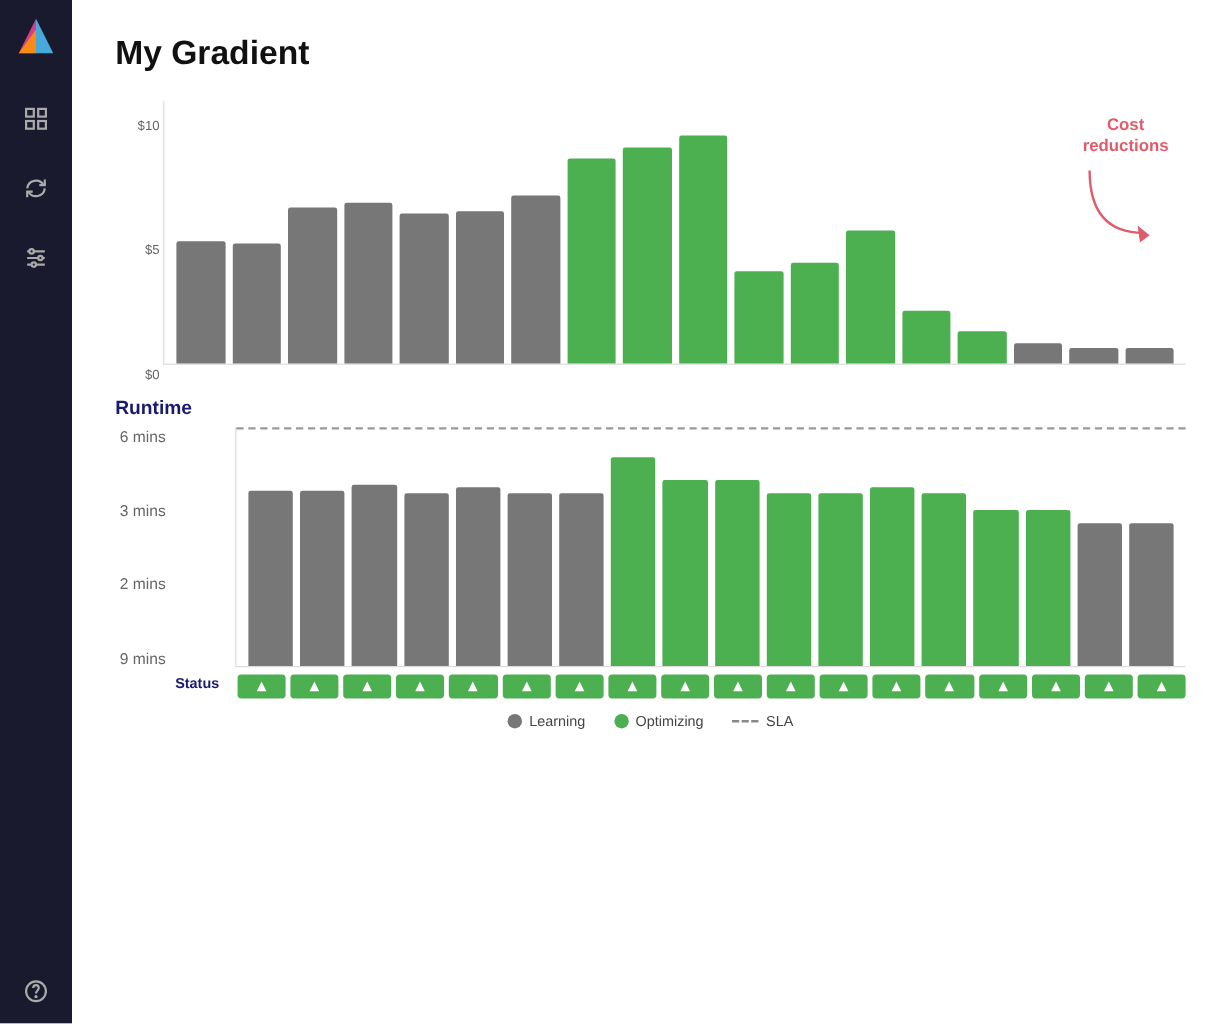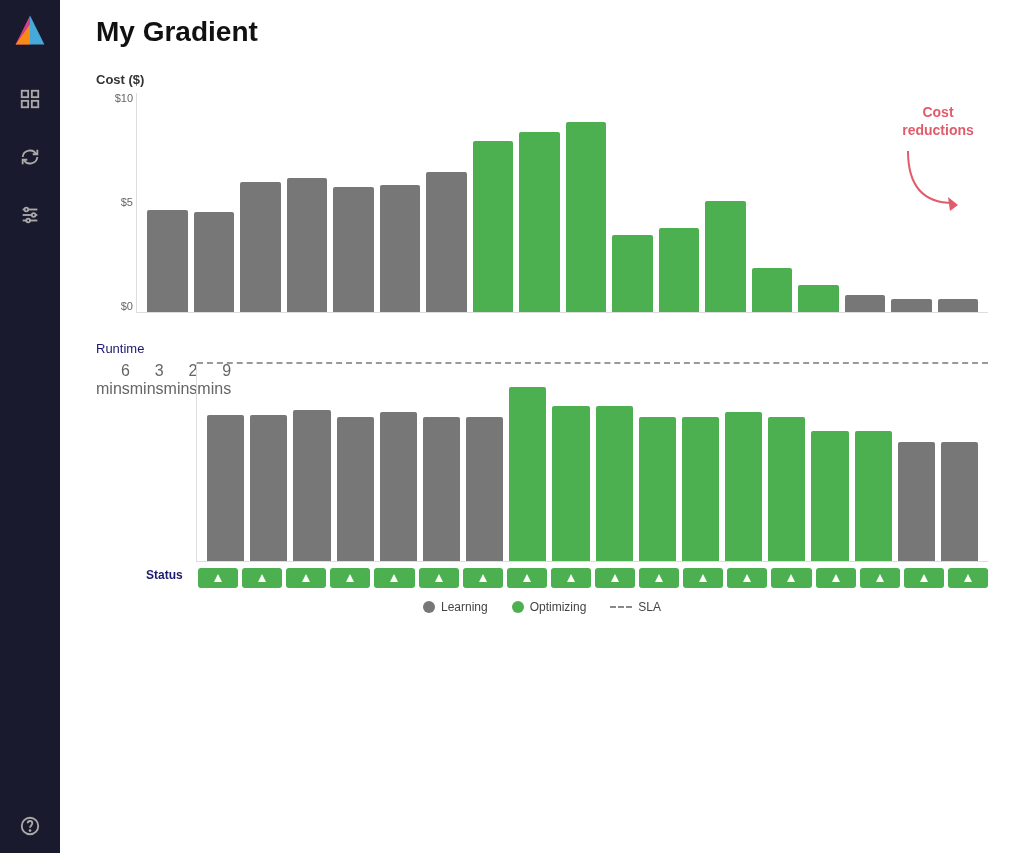--- a/index.html
+++ b/index.html
@@ -32,21 +32,21 @@
       display: flex;
       align-items: center;
       justify-content: center;
       color: #aaa;
       cursor: pointer;
       border-radius: 6px;
     }
     .sidebar-icon svg { width: 22px; height: 22px; }
     .main-content {
       flex: 1;
-      padding: 16px 36px 20px 36px;
+      padding: 28px 36px 20px 36px;
       overflow-y: auto;
       background: #fff;
     }
     .page-title {
       font-size: 28px;
       font-weight: 600;
       color: #111;
       margin-bottom: 24px;
     }
     .chart-section {
@@ -63,21 +63,21 @@
       height: 220px;
       position: relative;
       border-left: 1.5px solid #ddd;
       border-bottom: 1.5px solid #ddd;
       margin-left: 40px;
       margin-bottom: 0;
     }
     .y-axis-labels {
       position: absolute;
       left: -40px;
-      top: 0;
+      top: 16px;
       height: 100%;
       display: flex;
       flex-direction: column;
       justify-content: space-between;
       font-size: 11px;
       color: #666;
       text-align: right;
       width: 36px;
     }
     .y-axis-labels span { line-height: 1; }
@@ -92,44 +92,45 @@
       flex: 1;
       border-radius: 2px 2px 0 0;
       min-width: 0;
     }
     .bar-gray { background: #777; }
     .bar-green { background: #4caf50; }
 
     
     .runtime-section { margin-top: 18px; }
     .runtime-title {
-      font-size: 13px;
-      font-weight: 400;
+      font-size: 16px;
+      font-weight: 700;
       color: #1a1a6e;
       margin-bottom: 6px;
     }
     .runtime-chart {
       height: 200px;
       position: relative;
       border-left: 1.5px solid #ddd;
       border-bottom: 1.5px solid #ddd;
       margin-left: 50px;
     }
     .runtime-y-labels {
       position: absolute;
       left: -50px;
       top: 0;
       height: 100%;
       display: flex;
-      flex-direction: row;
+      flex-direction: column;
       justify-content: space-between;
-      font-size: 16px;
+      font-size: 13px;
       color: #666;
       text-align: right;
       width: 46px;
+      align-items: center;
     }
     .sla-line {
       position: absolute;
       left: 0;
       right: 0;
       border-top: 2px dashed #999;
       top: 0;
     }
     .status-row {
       display: flex;
@@ -248,21 +249,20 @@
       <path d="M9.5 9a2.5 2.5 0 0 1 5 0c0 2-2.5 3-2.5 5"></path>
       <line x1="12" y1="17" x2="12" y2="17" stroke-linecap="round" stroke-width="3"></line>
     </svg>
   </div>
 </div>
 
 <div class="main-content">
   <div class="page-title">My Gradient</div>
 
   <div class="chart-section">
-    <div class="chart-label">Cost ($)</div>
     <div style="position:relative;">
       <div class="cost-chart">
         <div class="y-axis-labels">
           <span>$10</span>
           <span>$5</span>
           <span>$0</span>
         </div>
         <div class="bars-wrapper" id="cost-bars">
             <div class="bar bar-gray" style="height: 49%;"></div>
             <div class="bar bar-gray" style="height: 48%;"></div>

